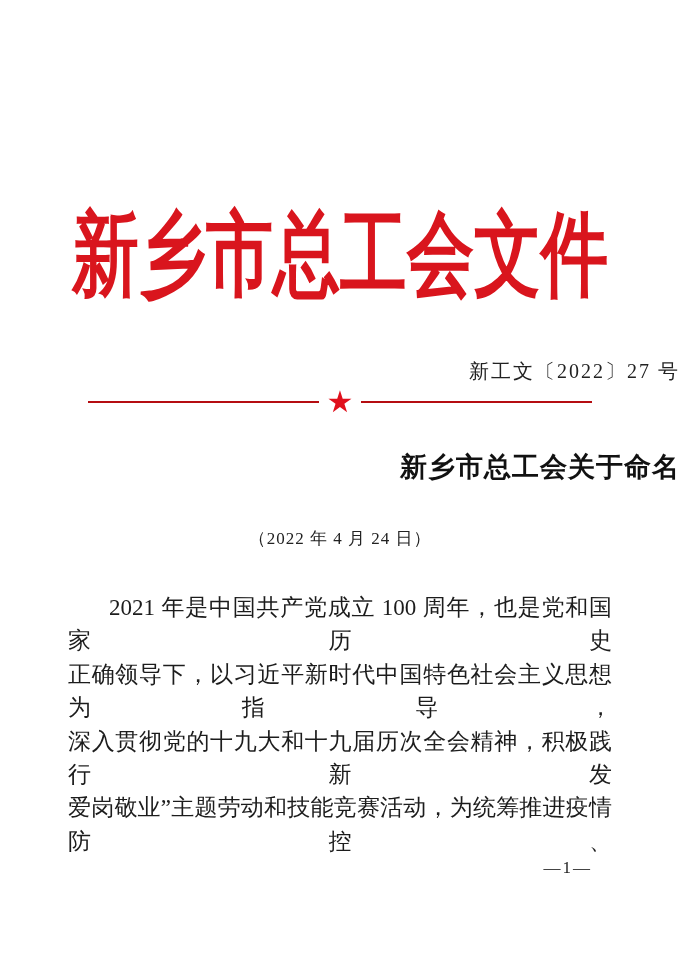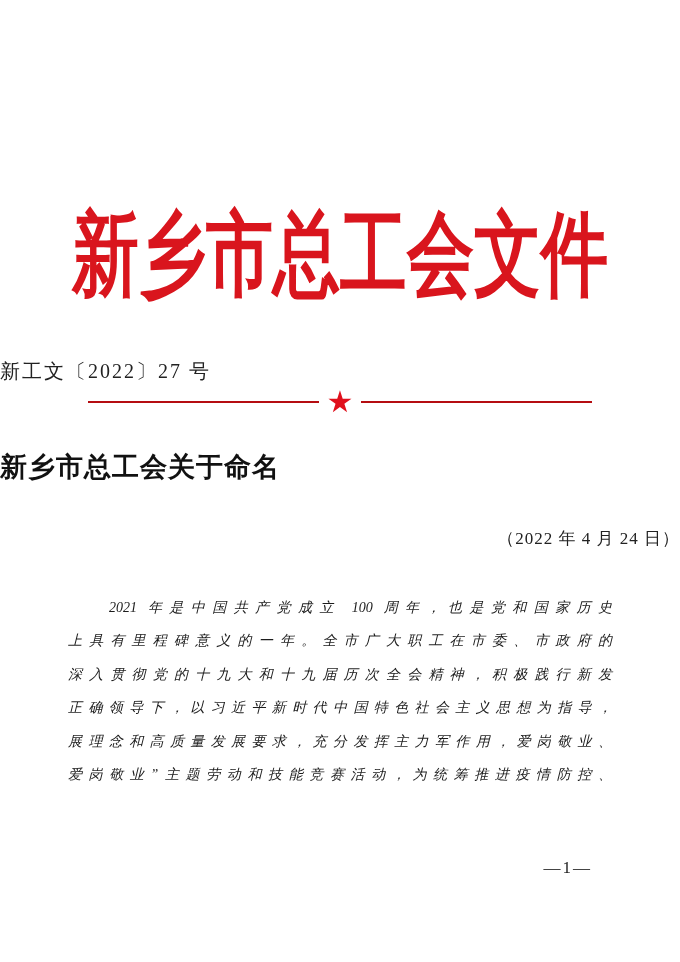--- a/index.html
+++ b/index.html
@@ -29,24 +29,25 @@
     line-height: 1;
     white-space: nowrap;
     transform: scaleY(1.38);
     transform-origin: top center;
   }
 
   
   .doc-number {
     position: absolute;
     top: 358px; left: 0; right: 0;
-    text-align: left;
+    text-align: right;
     font-size: 20px;
     letter-spacing: 2px;
     color: #222;
+    padding-left: 37px;
   }
 
   
   .rule-row {
     position: absolute;
     top: 387px; left: 88px; right: 88px;
     display: flex;
     align-items: center;
     height: 30px;
   }
@@ -59,51 +60,50 @@
     font-size: 30px;
     line-height: 1;
     color: #e0101c;
     margin: 0 8px;
   }
 
   
   .doc-title {
     position: absolute;
     top: 451px; left: 0; right: 0;
-    text-align: left;
+    text-align: right;
     font-weight: 700;
     font-size: 27px;
     line-height: 33px;
     color: #111;
     letter-spacing: 1px;
   }
 
   .doc-date {
     position: absolute;
     top: 527px; left: 0; right: 0;
-    text-align: right;
+    text-align: center;
     font-size: 17px;
     letter-spacing: 1px;
     color: #222;
   }
 
   
   .doc-body {
     position: absolute;
     top: 591px; left: 68px;
     width: 544px;
     color: #1c1c1c;
   }
   .body-line {
-    font-size: 14px;
+    font-size: 23px;
     line-height: 33.4px;
     text-align: justify;
     text-align-last: justify;
     white-space: normal;
-    font-style: italic;
   }
   .body-line.first { text-indent: 41px; }
   .body-line.last  { text-align-last: left; }
 
   .page-number {
     position: absolute;
     top: 858px; right: 88px;
     font-size: 17px;
     letter-spacing: 2px;
     color: #222;
@@ -127,22 +127,20 @@
   </div>
 
   <div class="doc-title">
     <div>新乡市总工会关于命名</div>
   </div>
 
   <div class="doc-date">（2022 年 4 月 24 日）</div>
 
   <div class="doc-body">
     <div class="body-line first">2021 年是中国共产党成立 100 周年，也是党和国家历史</div>
-    <div class="body-line">上具有里程碑意义的一年。全市广大职工在市委、市政府的</div>
+    <div class="body-line">正确领导下，以习近平新时代中国特色社会主义思想为指导，</div>
     <div class="body-line">深入贯彻党的十九大和十九届历次全会精神，积极践行新发</div>
-    <div class="body-line">正确领导下，以习近平新时代中国特色社会主义思想为指导，</div>
-    <div class="body-line">展理念和高质量发展要求，充分发挥主力军作用，爱岗敬业、</div>
     <div class="body-line">爱岗敬业”主题劳动和技能竞赛活动，为统筹推进疫情防控、</div>
   </div>
 
   <div class="page-number">—1—</div>
 
 </div>
 
 </body></html>

